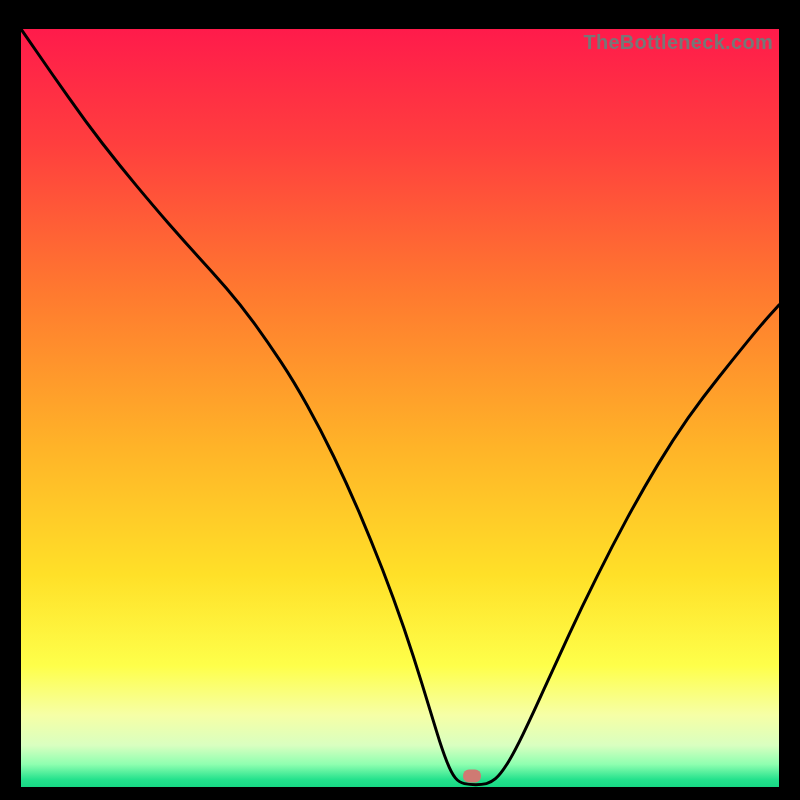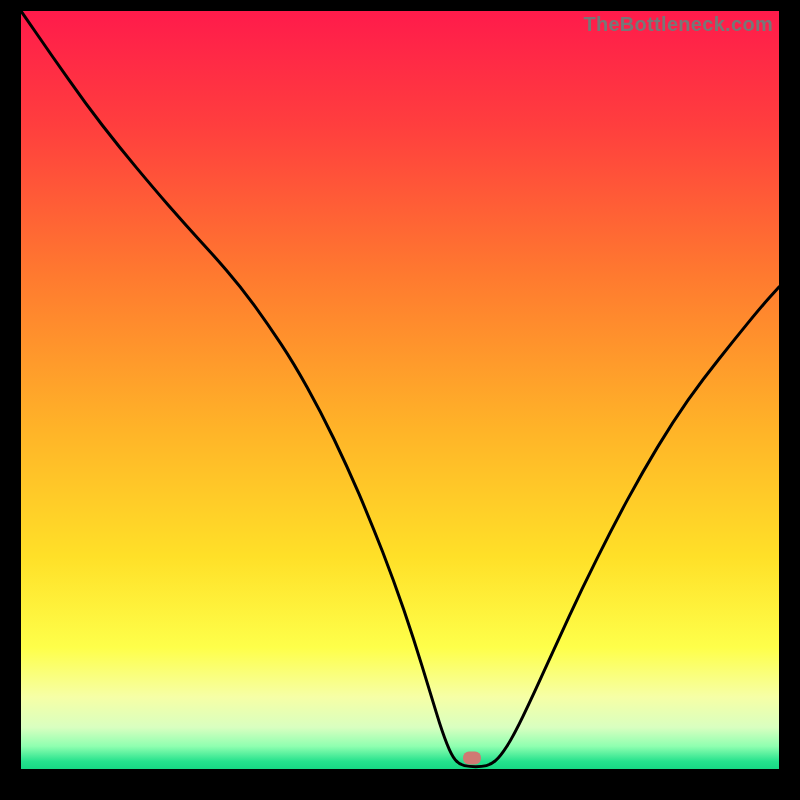--- a/index.html
+++ b/index.html
@@ -7,21 +7,21 @@
     padding: 0;
     width: 800px;
     height: 800px;
     background: #000;
     overflow: hidden;
     font-family: Arial, Helvetica, sans-serif;
   }
   .frame {
     position: absolute;
     left: 21px;
-    top: 11px;
+    top: 29px;
     width: 758px;
     height: 758px;
     background: #fef9c3;
   }
   .plot {
     position: absolute;
     left: 0;
     top: 0;
     width: 758px;
     height: 758px;

